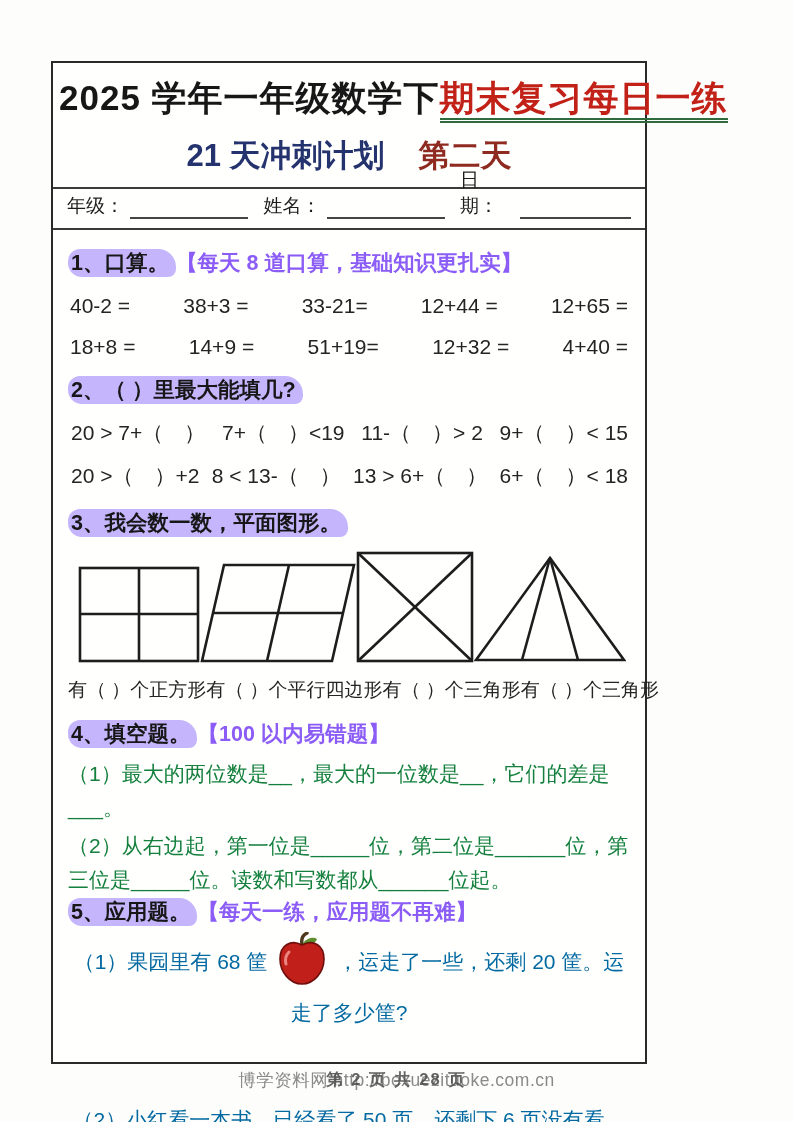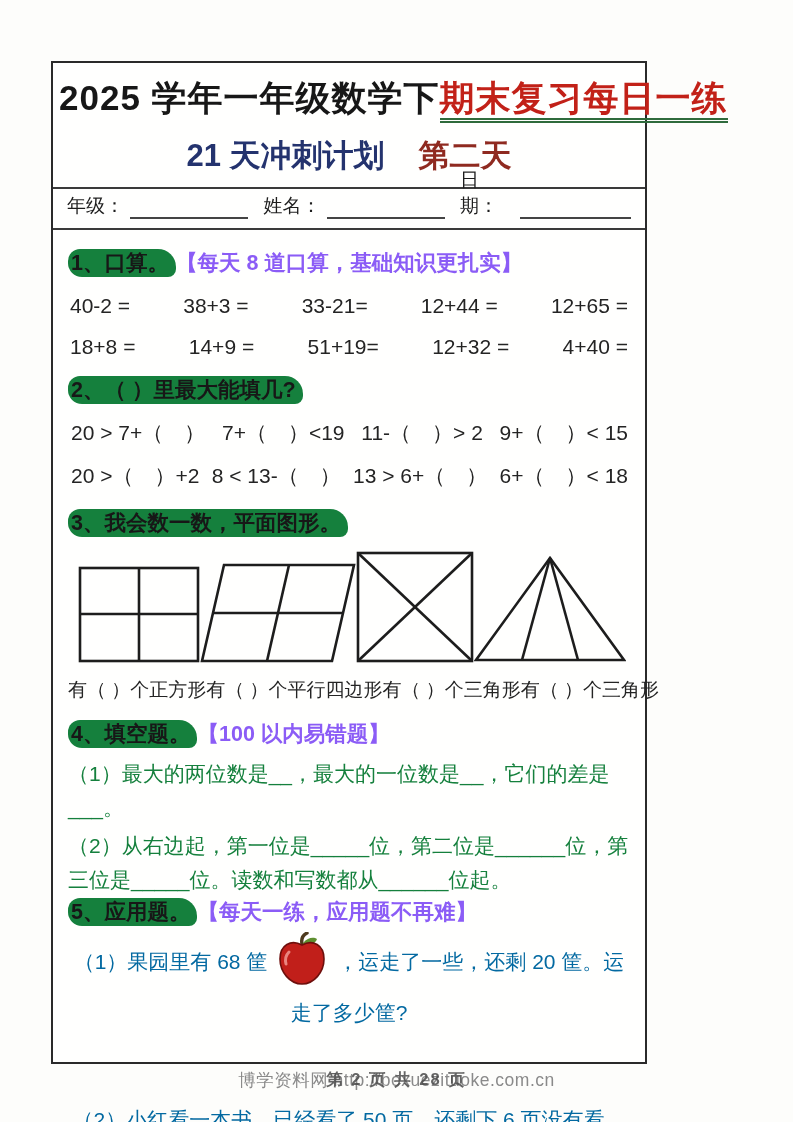--- a/index.html
+++ b/index.html
@@ -40,21 +40,21 @@
   }
   .info-field { display: flex; align-items: flex-end; }
   .info-field .blank { display: inline-block; width: 118px; border-bottom: 2px solid #444; height: 18px; margin-left: 6px; }
   .if-grade { flex: 1.15; } .if-name { flex: 1.15; } .if-date { flex: 1; }
 
   
   .content { padding: 10px 15px 0 15px; }
 
   .sec-title { font-size: 21.5px; font-weight: bold; color: #171717; margin-top: 8px; white-space: nowrap; }
   .hl {
-    background: #15803d;
+    background: #c4b5fd;
     border-radius: 12px 18px 8px 14px;
     padding: 2px 7px 2px 3px;
     box-decoration-break: clone;
   }
   .subtitle { color: #8b5cf6; font-weight: bold; }
 
   .ops-row {
     display: flex; justify-content: space-between;
     font-size: 21px; color: #242424;
     margin: 17px 2px 0 2px;

